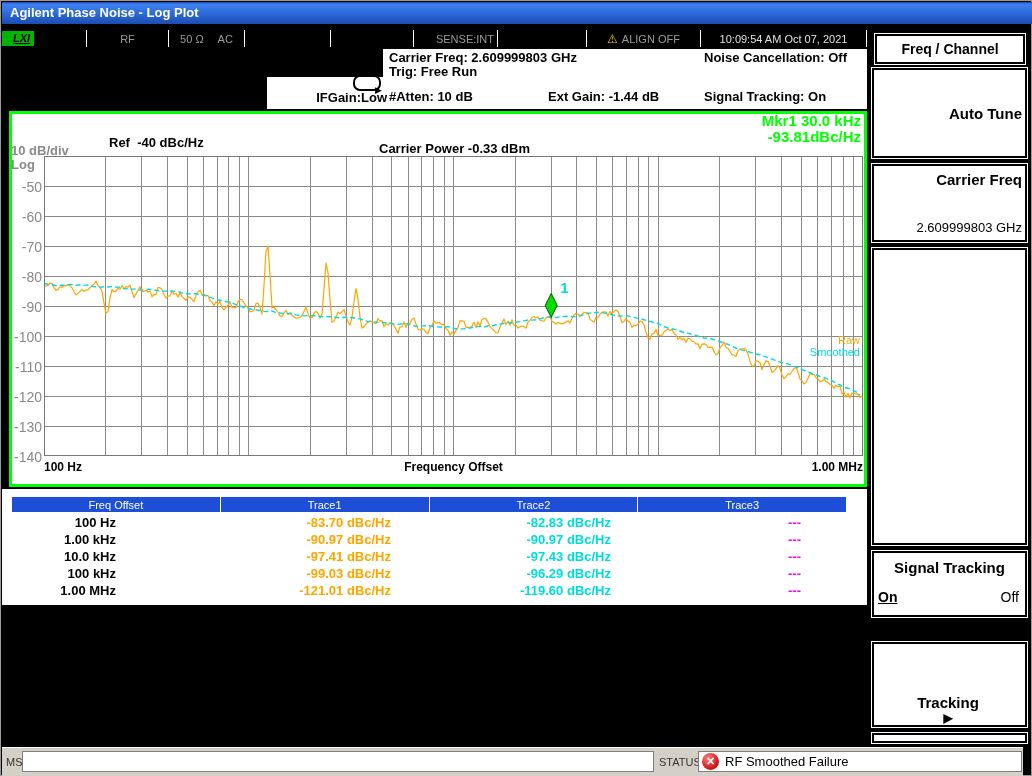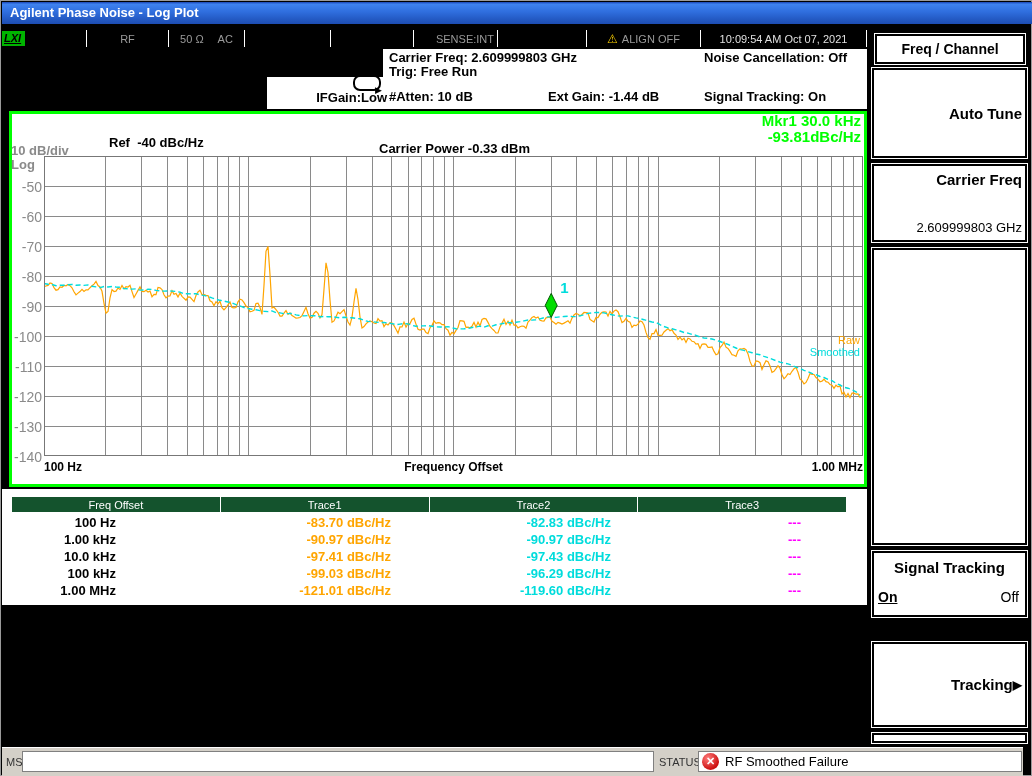--- a/index.html
+++ b/index.html
@@ -9,21 +9,21 @@
   
   #titlebar{left:1px;top:1px;width:1026px;height:22px;
     background:linear-gradient(180deg,#1a45b4 0%,#3f82ee 10%,#2f6ede 45%,#1c4cb2 100%);
     color:#fff;font-weight:bold;font-size:13px;line-height:22px;padding-left:8px;}
   
   #statusstrip{left:1px;top:29px;width:865px;height:17px;background:#000;display:flex;}
   .sseg{height:17px;border-right:1px solid #fff;box-sizing:border-box;display:flex;align-items:center;justify-content:center;
     color:#9a9a9a;font-size:11px;gap:14px;}
   .sseg.last{border-right:1px solid #fff;}
   #lxibadge{background:#00b400;color:#000;font-style:italic;font-weight:bold;font-size:11px;
-    padding:1px 4px 2px 2px;text-decoration:underline;margin-right:auto;}
+    padding:1px 4px 2px 11px;text-decoration:underline;margin-right:auto;}
   #datetime{color:#e0e0e0;}
   .warn{color:#ffd200;font-size:12px;}
   
   #centerfreq{left:1px;top:48px;width:378px;height:26px;background:#d4d0c8;border:1px solid #3a3a3a;
     box-sizing:border-box;font-size:20px;font-weight:bold;color:#000;line-height:24px;padding-left:4px;}
   .hwhite{background:#fff;}
   #hdrA{left:382px;top:48px;width:484px;height:60px;}
   #hdrB{left:266px;top:76px;width:116px;height:32px;}
   .htxt{font-size:13px;font-weight:bold;color:#000;line-height:14px;white-space:nowrap;}
   #ifgain{left:266px;top:90px;width:120px;text-align:right;}
@@ -32,21 +32,21 @@
   
   #graph{left:8px;top:110px;width:858px;height:376px;background:#fff;box-shadow:inset 0 0 0 3px #00ff00;}
   .gray{color:#8a8a8a;}
   #mkrreadout{right:6px;top:2px;text-align:right;font-size:15px;font-weight:bold;line-height:16px;}
   .pre{white-space:pre;}
   #plotsvg{position:absolute;left:35px;top:45px;}
   .ytick{position:absolute;width:31px;text-align:right;font-size:14px;color:#8a8a8a;}
   .xlab{position:absolute;top:349px;font-size:12px;font-weight:bold;color:#000;}
   
   #tblwhite{left:1px;top:488px;width:865px;height:116px;background:#fff;}
-  #tblhead{left:10px;top:495px;width:836px;height:17px;background:#14532d;border:1px solid #fff;box-sizing:border-box;display:flex;}
+  #tblhead{left:10px;top:495px;width:836px;height:17px;background:#1d4ed8;border:1px solid #fff;box-sizing:border-box;display:flex;}
   .thcell{flex:1;border-right:1px solid #fff;color:#fff;font-size:11px;display:flex;align-items:center;justify-content:center;}
   .thcell:last-child{border-right:none;}
   #tblbody{left:1px;top:513px;width:865px;height:88px;}
   .trow{position:relative;height:17px;}
   .tcell{position:absolute;top:1px;font-size:13px;font-weight:bold;white-space:nowrap;}
   .c-off{right:751px;color:#000;}
   .c-t1{right:476px;}
   .c-t2{right:256px;}
   .c-t3{right:66px;}
   
@@ -58,21 +58,21 @@
     align-items:flex-end;padding-right:3px;gap:32px;}
   #sb-carrier .l1{font-size:15px;font-weight:bold;}
   #sb-carrier .l2{font-size:13px;}
   #sb-blank1{left:871px;top:247px;width:155px;height:297px;}
   #sb-sigtrack{left:871px;top:550px;width:155px;height:66px;}
   #sb-sigtrack .l1{font-size:15px;font-weight:bold;text-align:center;margin-top:6px;}
   #sb-sigtrack .l2{position:absolute;left:4px;right:6px;top:36px;font-size:14px;}
   #st-on{float:left;text-decoration:underline;font-weight:bold;}
   #st-off{float:right;}
   #sb-tracking{left:871px;top:641px;width:155px;height:85px;display:flex;align-items:center;justify-content:flex-end;
-    font-size:15px;font-weight:bold;padding-right:3px;}
+    font-size:15px;font-weight:bold;padding-right:3px;flex-direction:column;}
   #sb-blank2{left:871px;top:732px;width:155px;height:10px;}
   
   #footer{left:1px;top:746px;width:1021px;height:28px;background:#d4d0c8;border-top:1px solid #fff;}
   .flabel{position:absolute;top:8px;font-size:11px;color:#333;}
   .fbox{position:absolute;top:3px;height:21px;background:#fff;border:1px solid #808080;box-sizing:border-box;}
   #erricon{position:absolute;left:3px;top:1px;width:17px;height:17px;border-radius:50%;
     background:radial-gradient(circle at 35% 30%,#ff7a7a,#cc1111 70%);color:#fff;font-size:11px;font-weight:bold;
     text-align:center;line-height:17px;}
   #errtext{position:absolute;left:26px;top:2px;font-size:13px;color:#000;}
 </style>

